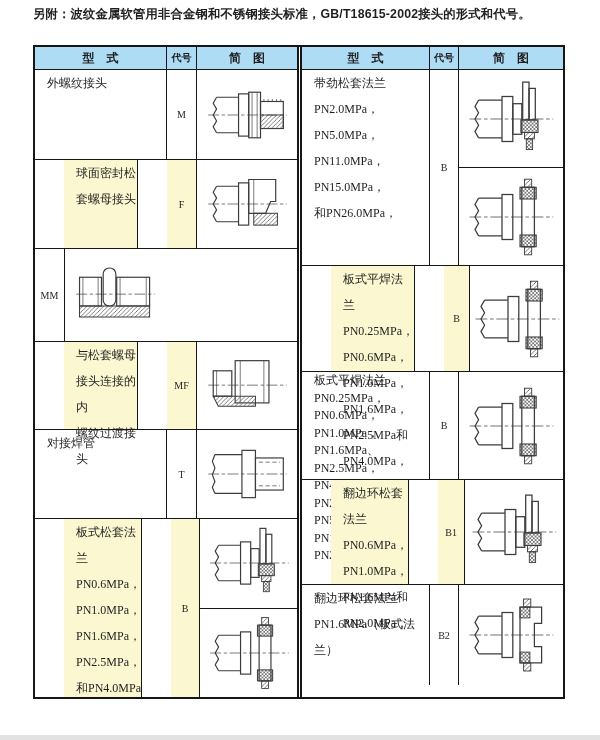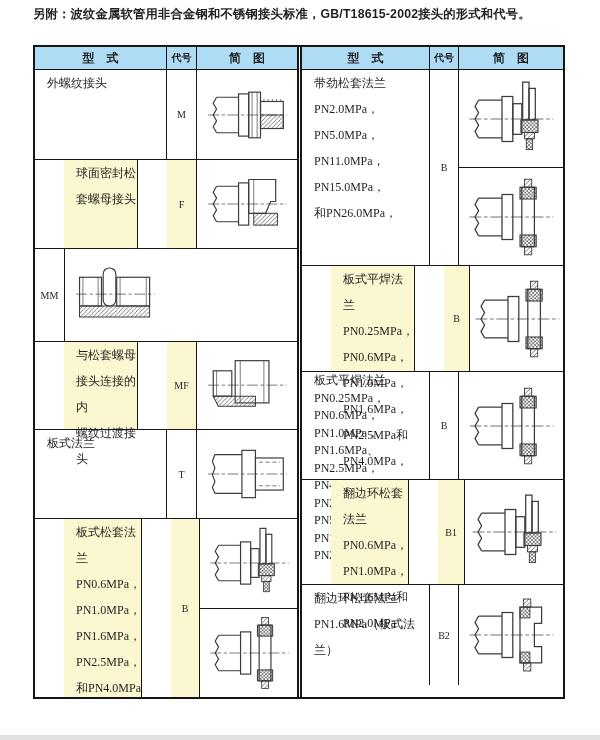--- a/index.html
+++ b/index.html
@@ -205,21 +205,21 @@
       <div class="c-code">MF</div>
       <div class="c-diag">
           <svg class="diag" viewBox="0 0 100 90">
             <use href="#fit-mf"></use>
           </svg>
         </div>
     </div>
 
     <div class="trow" style="height:89px">
       <div class="c-type">
-          <span class="type-text">板式法兰</span>
+          <span class="type-text">对接焊管</span>
         </div>
       <div class="c-code">T</div>
       <div class="c-diag">
           <svg class="diag" viewBox="0 0 100 90">
             <use href="#fit-t"></use>
           </svg>
         </div>
     </div>
 
     <div class="trow hl" style="height:178px">

